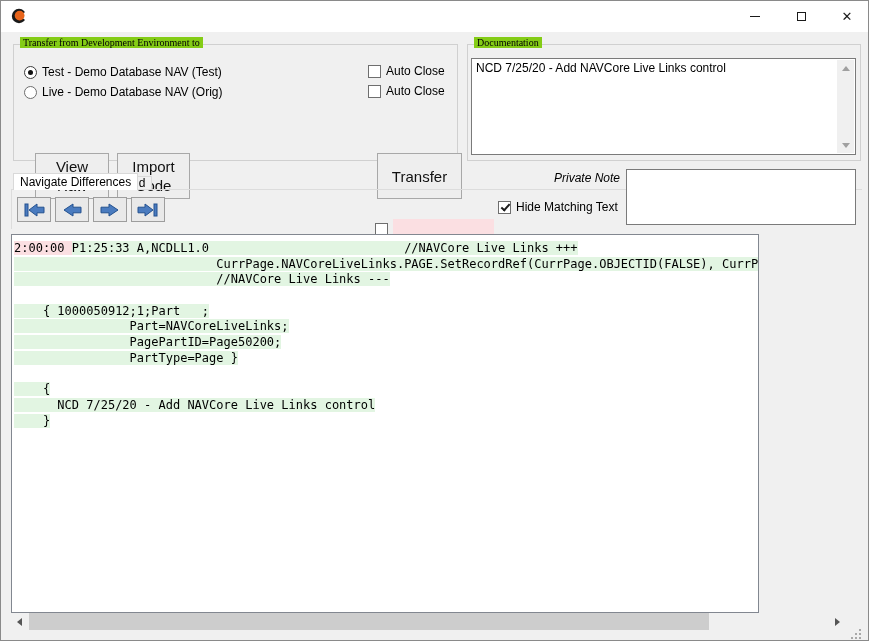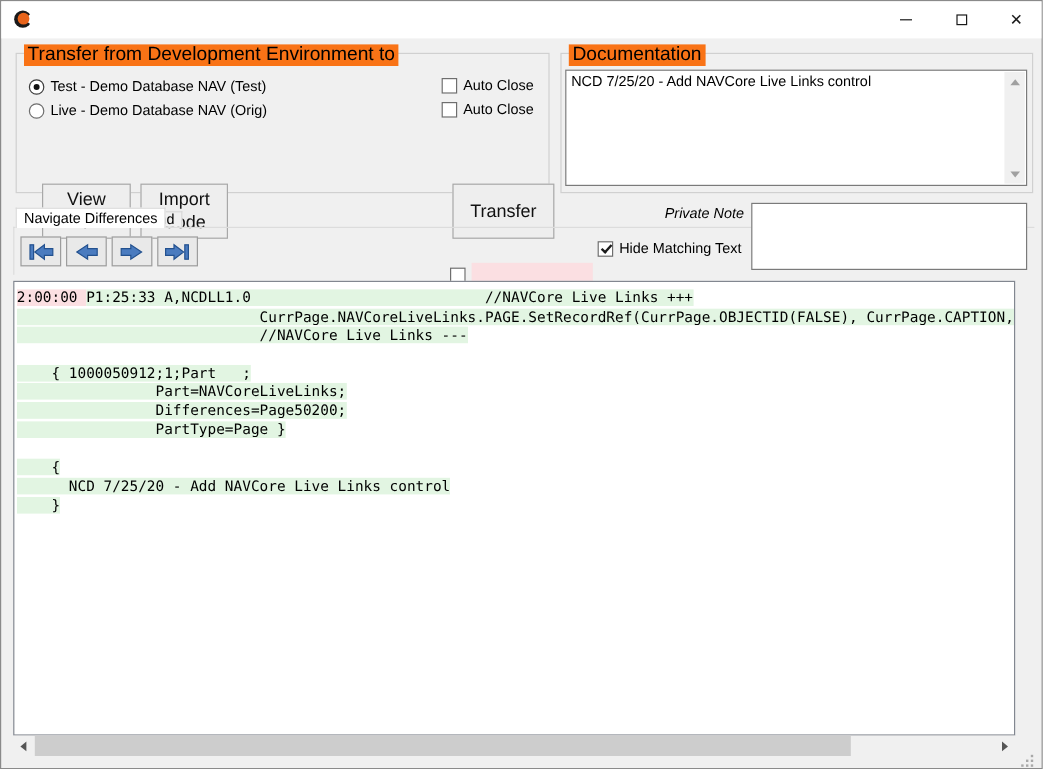--- a/index.html
+++ b/index.html
@@ -16,21 +16,21 @@
   .title-text{position:absolute;left:38px;top:8px;font-size:13px;white-space:nowrap;}
   .caption-btn{position:absolute;top:0;width:46px;height:31px;display:flex;align-items:center;justify-content:center;}
   .btn-min{left:731px;} .btn-max{left:777px;} .btn-close{left:823px;}
   .glyph-min{width:10px;height:1px;background:#1a1a1a;}
   .glyph-max{width:9px;height:9px;border:1px solid #1a1a1a;background:transparent;}
   .glyph-close{font-size:13px;line-height:13px;color:#1a1a1a;}
   
   .groupbox{position:absolute;border:1px solid #d0d0d0;}
   .gb-transfer{left:12px;top:43px;width:445px;height:117px;}
   .gb-doc{left:466px;top:43px;width:394px;height:117px;}
-  .gb-label{position:absolute;top:-8px;left:6px;background:#f97316;padding:0 3px;font-size:16px;white-space:nowrap;}
+  .gb-label{position:absolute;top:-8px;left:6px;background:#84cc16;padding:0 3px;font-size:10px;white-space:nowrap;font-family:Liberation Serif, serif;}
   
   .ctl-row{position:absolute;display:flex;align-items:center;gap:5px;font-size:12px;white-space:nowrap;}
   .win-radio{width:13px;height:13px;border-radius:50%;background:#fff;border:1px solid #6e6e6e;position:relative;flex:0 0 auto;}
   .win-radio.checked{border-color:#3c3c3c;}
   .win-radio.checked::after{content:"";position:absolute;left:3px;top:3px;width:5px;height:5px;border-radius:50%;background:#111;}
   .win-checkbox{width:13px;height:13px;background:#fff;border:1px solid #6e6e6e;position:relative;flex:0 0 auto;}
   .win-checkbox.checked::after{content:"";position:absolute;left:2px;top:2px;width:7px;height:3px;
     border-left:2px solid #1c1c1c;border-bottom:2px solid #1c1c1c;transform:rotate(-48deg);}
   .lbl-pink{background:var(--deleted-bg);padding:13px 3px;margin-top:19px;}
   
@@ -53,21 +53,21 @@
   .tab-selected{left:12px;top:172px;height:17px;background:#fff;z-index:3;}
   .tab-plain{left:114px;top:175px;height:13px;background:#f0f0f0;z-index:2;}
   .tabpage{position:absolute;left:10px;top:188px;width:851px;height:40px;border-left:1px solid #dcdcdc;border-top:1px solid #dcdcdc;}
   
   .nav-btn{position:absolute;top:196px;width:34px;height:25px;background:#e9e9e9;border:1px solid #9d9d9d;
     display:flex;align-items:center;justify-content:center;}
   
   .private-label{position:absolute;left:545px;top:170px;width:74px;font-size:12px;text-align:right;white-space:nowrap;font-style:italic;}
   .private-box{position:absolute;left:625px;top:168px;width:230px;height:56px;background:#fff;border:1px solid #7a7a7a;}
   
-  .code-box{position:absolute;left:10px;top:233px;width:835px;height:379px;background:#fff;border:1px solid #828790;overflow:hidden;}
+  .code-box{position:absolute;left:10px;top:233px;width:748px;height:379px;background:#fff;border:1px solid #828790;overflow:hidden;}
   .code-content{position:absolute;left:0;top:6px;right:0;padding-left:2px;
     font-family:"DejaVu Sans Mono","Liberation Mono",monospace;font-size:12px;}
   .code-line{white-space:pre;height:15.7px;line-height:15.7px;overflow:hidden;}
   .seg-add{background:var(--added-bg);}
   .seg-del{background:var(--deleted-bg);}
   
   .hscroll{position:absolute;left:10px;top:612px;width:835px;height:17px;background:#f0f0f0;}
   .hs-btn{position:absolute;top:0;width:17px;height:17px;display:flex;align-items:center;justify-content:center;}
   .hs-left{left:0;} .hs-right{right:0;}
   .tri-left{width:0;height:0;border-top:4px solid transparent;border-bottom:4px solid transparent;border-right:5px solid #555;}
@@ -192,21 +192,21 @@
   </div>
 
   <div class="code-box">
     <div class="code-content" id="code-content">
         <div class="code-line"><span class="seg-del">2:00:00 </span><span class="seg-add">P1:25:33 A,NCDLL1.0                           //NAVCore Live Links +++</span></div>
         <div class="code-line"><span class="seg-add">                            CurrPage.NAVCoreLiveLinks.PAGE.SetRecordRef(CurrPage.OBJECTID(FALSE), CurrPage.CAPTION, Cu</span></div>
         <div class="code-line"><span class="seg-add">                            //NAVCore Live Links ---</span></div>
         <div class="code-line"></div>
         <div class="code-line"><span class="seg-add">    { 1000050912;1;Part   ;</span></div>
         <div class="code-line"><span class="seg-add">                Part=NAVCoreLiveLinks;</span></div>
-        <div class="code-line"><span class="seg-add">                Differences=Page50200;</span></div>
+        <div class="code-line"><span class="seg-add">                PagePartID=Page50200;</span></div>
         <div class="code-line"><span class="seg-add">                PartType=Page }</span></div>
         <div class="code-line"></div>
         <div class="code-line"><span class="seg-add">    {</span></div>
         <div class="code-line"><span class="seg-add">      NCD 7/25/20 - Add NAVCore Live Links control</span></div>
         <div class="code-line"><span class="seg-add">    }</span></div>
       </div>
   </div>
 
   <div class="hscroll">
     <div class="hs-btn hs-left">

